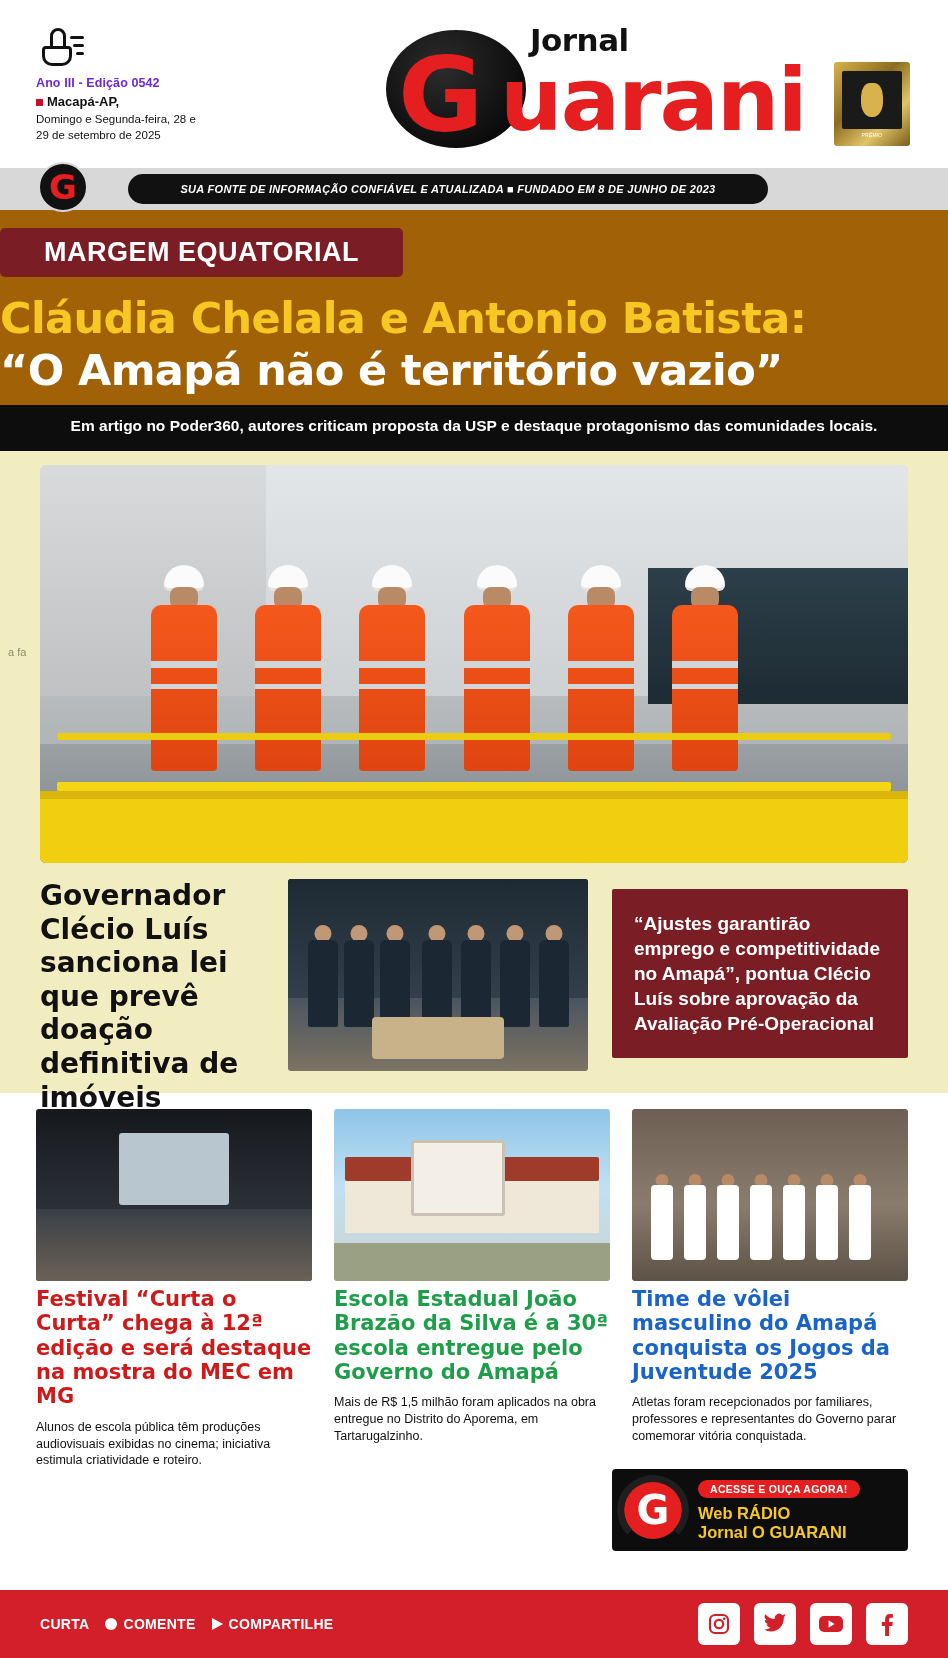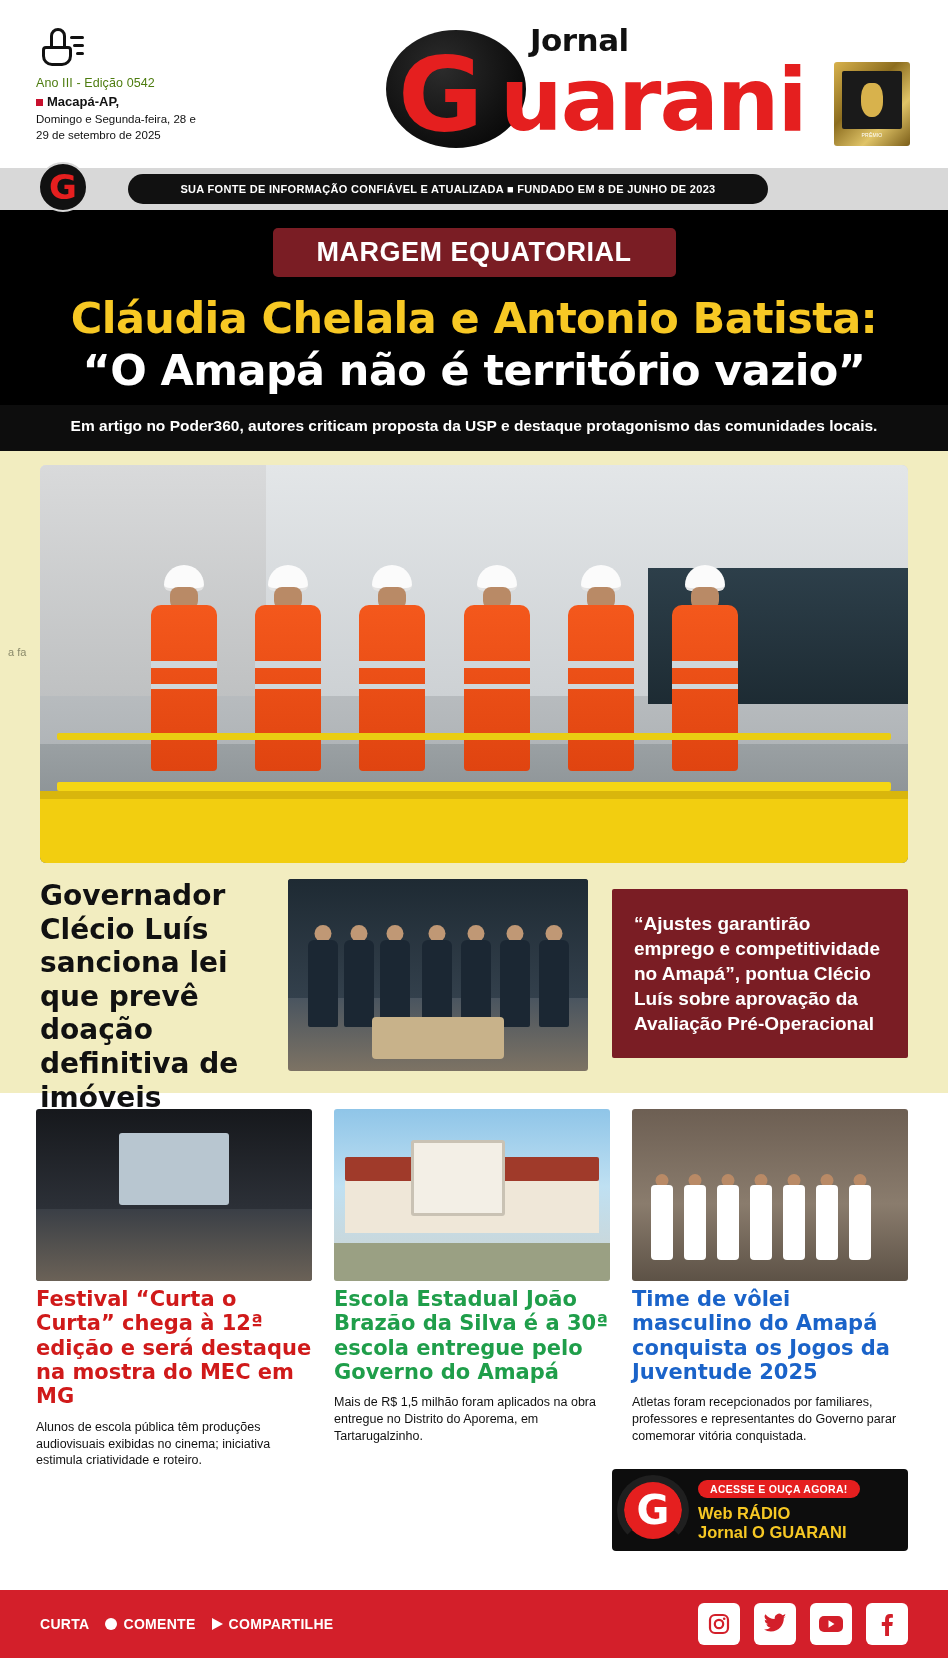--- a/index.html
+++ b/index.html
@@ -33,21 +33,21 @@
     position: absolute; left: 6px; top: 18px; width: 30px; height: 20px;
     border: 3px solid #111; border-radius: 4px 4px 10px 10px; background: #fff;
   }
   .hand-icon .l1, .hand-icon .l2, .hand-icon .l3 {
     position: absolute; right: -2px; background: #111; height: 3px; border-radius: 2px;
   }
   .hand-icon .l1 { top: 8px; width: 14px; }
   .hand-icon .l2 { top: 16px; width: 11px; }
   .hand-icon .l3 { top: 24px; width: 8px; }
 
-  .edition-line1 { font-size: 12.5px; font-weight: normal; color: #4d7c0f; letter-spacing: .1px; }
+  .edition-line1 { font-size: 12.5px; font-weight: bold; color: #6d28d9; letter-spacing: .1px; }
   .edition-line2 { font-size: 13px; font-weight: bold; color: #111; margin-top: 4px; }
   .edition-line2 .sq {
     display: inline-block; width: 7px; height: 7px; background: #c8102e; margin-right: 4px;
   }
   .edition-line3 { font-size: 11.5px; color: #111; margin-top: 3px; line-height: 1.35; }
 
   .logo-wrap { flex: 1; position: relative; height: 168px; }
   .logo-jornal {
     position: absolute; left: 330px; top: 22px;
     font-size: 31px; font-weight: bold; color: #111; letter-spacing: -.5px;
@@ -93,26 +93,26 @@
     background: #111; color: #e51f1f; font-size: 34px; font-weight: bold;
     display: flex; align-items: center; justify-content: center;
     font-family: "DejaVu Sans", sans-serif;
     border: 2px solid #d8d8d8;
   }
   .tagline-pill {
     position: absolute; left: 128px; top: 6px;
     width: 640px; height: 30px;
     background: #111; border-radius: 15px;
     display: flex; align-items: center; justify-content: center;
-    color: #fff; font-size: 11px; font-weight: bold; letter-spacing: .3px;
+    color: #fff; font-size: 11px; font-weight: bold; letter-spacing: .3px; font-style: italic;
   }
 
   
   .hero-black {
-    background: #000000; padding: 18px 0 10px; text-align: center;
+    background: #a16207; padding: 18px 0 10px; text-align: left;
   }
   .margem-pill {
     display: inline-block;
     background: #7a1d24; color: #fff;
     font-size: 27px; font-weight: bold; letter-spacing: .5px;
     padding: 9px 44px; border-radius: 5px;
   }
   .hero-line1 {
     color: #f7c824; font-size: 43px; font-weight: bold;
     margin-top: 16px; letter-spacing: -.6px;

